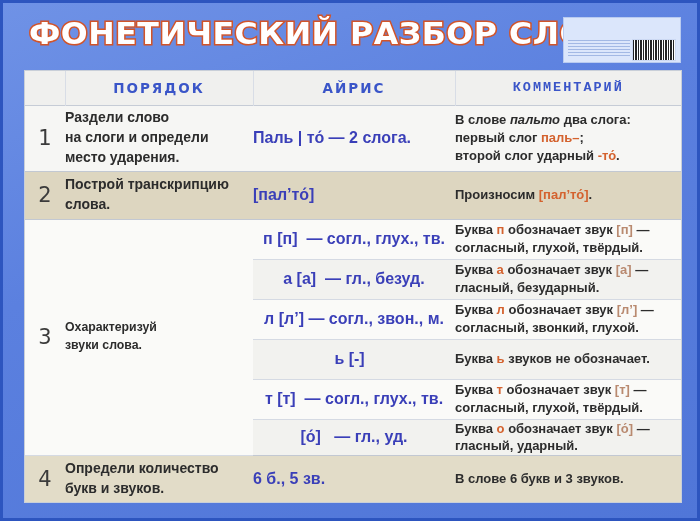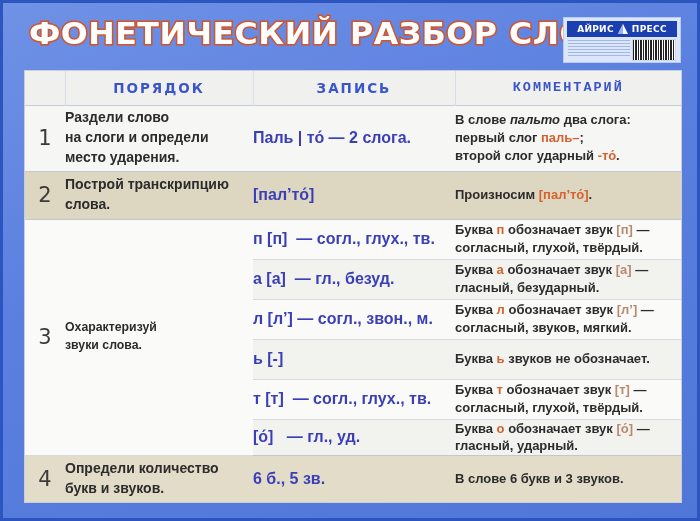--- a/index.html
+++ b/index.html
@@ -189,69 +189,59 @@
   .band-sub-a { background: #fafaf8; }
   .band-sub-b { background: #f2f2ef; }
 
   tr.rowline > td { border-bottom: 1px solid #d5dae3; }
   tr.rowline-strong > td { border-bottom: 1px solid #c2c8d2; }
 
   .orange { color: #d4622e; }
   .ital   { font-style: italic; }
   .brk    { color: #b98a70; }
 
-  .sub-rec { white-space: nowrap; }
+  .sub-rec { white-space: nowrap; text-align: center; }
 
   .r3label {
     font-size: 12.3px;
     font-weight: bold;
     color: #2c2c2c;
     line-height: 1.45;
     padding-left: 12px;
     border-right: 1px solid #d8dde6;
   }
 </style>
 </head>
 <body>
 
 <div class="poster">
 
   <div class="titlebar">
     <div class="title">ФОНЕТИЧЕСКИЙ РАЗБОР СЛОВА</div>
 
     <div class="logo">
-      <div class="logo-band">
-        <span class="logo-word">АЙРИС</span>
-        <span class="logo-mark">
-          <svg width="12" height="11" viewBox="0 0 12 11">
-            <polygon points="6,0 11,10 1,10" fill="#ffffff"></polygon>
-            <polygon points="6,0 6,10 1,10" fill="#8fb4ff"></polygon>
-          </svg>
-        </span>
-        <span class="logo-word">ПРЕСС</span>
-      </div>
       <div class="logo-lines"></div>
       <div class="logo-barcode"></div>
     </div>
   </div>
 
   <div class="table-wrap">
     <table class="sheet">
       <colgroup>
         <col class="col-num">
           <col class="col-order">
           <col class="col-rec">
           <col class="col-com">
       </colgroup>
 
       <tbody>
           <tr class="hdr">
         <td class="h-cell"></td>
         <td class="h-cell">ПОРЯДОК</td>
-        <td class="h-cell">ЗАПИСЬ</td>
+        <td class="h-cell">АЙРИС</td>
         <td class="h-cell last">КОММЕНТАРИЙ</td>
       </tr>
 
       <tr class="rowline-strong band-light" style="height:66px">
         <td class="cnum">1</td>
         <td class="corder">
           <div>Раздели слово</div>
           <div>на слоги и определи</div>
           <div>место ударения.</div>
         </td>
@@ -313,21 +303,21 @@
       </tr>
 
       <tr class="rowline band-sub-a" style="height:40px">
         <td class="crec sub-rec">
           <span>л [л’]</span>&nbsp;<span>— согл., звон., м.</span>
         </td>
         <td class="ccom">
           <div>
             <span>Буква </span><span class="orange">л</span><span> обозначает звук </span><span class="brk">[л’]</span><span> —</span>
           </div>
-          <div>согласный, звуков, мягкий.</div>
+          <div>согласный, звонкий, глухой.</div>
         </td>
       </tr>
 
       <tr class="rowline band-sub-b" style="height:40px">
         <td class="crec sub-rec">
           <span>ь [-]</span>&nbsp;&nbsp;<span></span>
         </td>
         <td class="ccom">
           <div>
             <span>Буква </span><span class="orange">ь</span><span> звуков не обозначает.</span>

